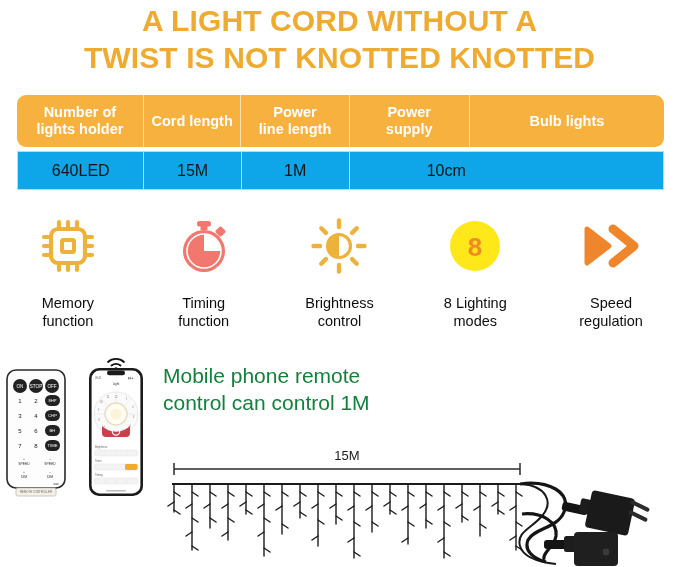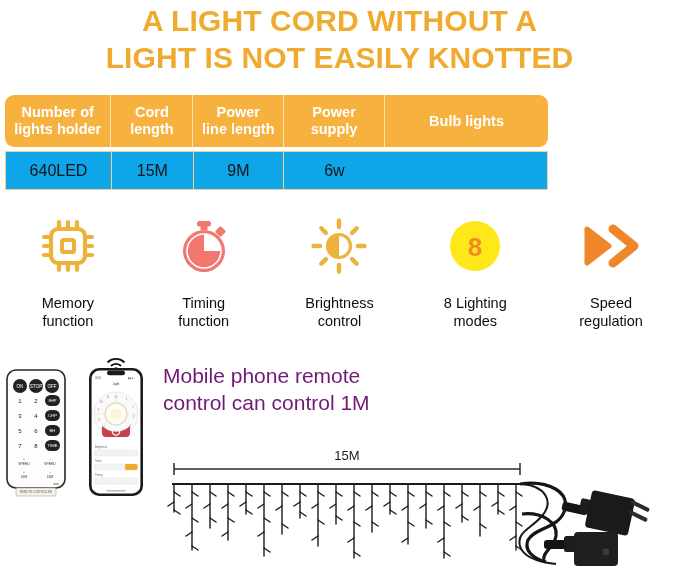--- a/index.html
+++ b/index.html
@@ -13,21 +13,21 @@
   
   .title{
     position:absolute;left:0;top:2px;width:679px;
     text-align:center;color:#eeab30;
     font-size:30px;font-weight:bold;line-height:37px;
     letter-spacing:.1px;
   }
   .title .ln{display:block;white-space:nowrap;}
 
   
-  .spec-table{position:absolute;left:5px;top:95px;width:543px;}
+  .spec-table{position:absolute;left:17px;top:95px;width:647px;}
   .spec-head{
     display:flex;background:#f6b13e;border-radius:9px;height:52px;overflow:hidden;
   }
   .spec-head .cell{
     color:#ffffff;font-size:14.5px;font-weight:bold;line-height:17px;
     display:flex;align-items:center;justify-content:center;text-align:center;
     box-sizing:border-box;padding:0 4px;
     border-right:1.5px solid #fde3b3;
   }
   .spec-head .cell:last-child{border-right:none;}
@@ -54,55 +54,55 @@
   .feat-label{
     margin-top:12px;text-align:center;color:#0d0d0d;
     font-size:14.5px;line-height:18px;white-space:pre-line;
   }
 
   
   .remote-wrap{position:absolute;left:4px;top:368px;width:66px;height:130px;}
   .phone-wrap{position:absolute;left:80px;top:352px;width:72px;height:148px;}
   .mobile-text{
     position:absolute;left:163px;top:362px;width:330px;
-    color:#701a75;font-size:21px;line-height:27px;
+    color:#15803d;font-size:21px;line-height:27px;
   }
   .mobile-text .ln{display:block;white-space:nowrap;}
 
   .string-wrap{position:absolute;left:160px;top:440px;width:400px;height:127px;}
   .plug-wrap{position:absolute;left:520px;top:478px;width:159px;height:89px;}
 
   svg{display:block;}
 </style>
 </head>
 <body>
 
 <div class="page">
 
   <div class="title">
     <span class="ln">A LIGHT CORD WITHOUT A</span>
-    <span class="ln">LIGHT IS NOT EASILY KNOTTED</span>
+    <span class="ln">TWIST IS NOT KNOTTED KNOTTED</span>
   </div>
 
   <div class="spec-table">
     <div class="spec-head">
       <div class="cell c0" style="white-space:pre-line">Number of
 lights holder</div>
       <div class="cell c1" style="white-space:pre-line">Cord length</div>
       <div class="cell c2" style="white-space:pre-line">Power
 line length</div>
       <div class="cell c3" style="white-space:pre-line">Power
 supply</div>
       <div class="cell c4" style="white-space:pre-line">Bulb lights</div>
     </div>
     <div class="spec-body">
       <div class="cell c0">640LED</div>
       <div class="cell c1">15M</div>
-      <div class="cell c2">9M</div>
-      <div class="cell c3">6w</div>
+      <div class="cell c2">1M</div>
+      <div class="cell c4">10cm</div>
     </div>
   </div>
 
   <div class="features">
 
     <div class="feature">
       <div class="feat-icon">
         <svg width="60" height="60" viewBox="0 0 60 60">
           <g stroke="#edb23b" stroke-width="4.2" fill="none" stroke-linecap="round">
             <rect x="13" y="13" width="34" height="34" rx="7"></rect>

